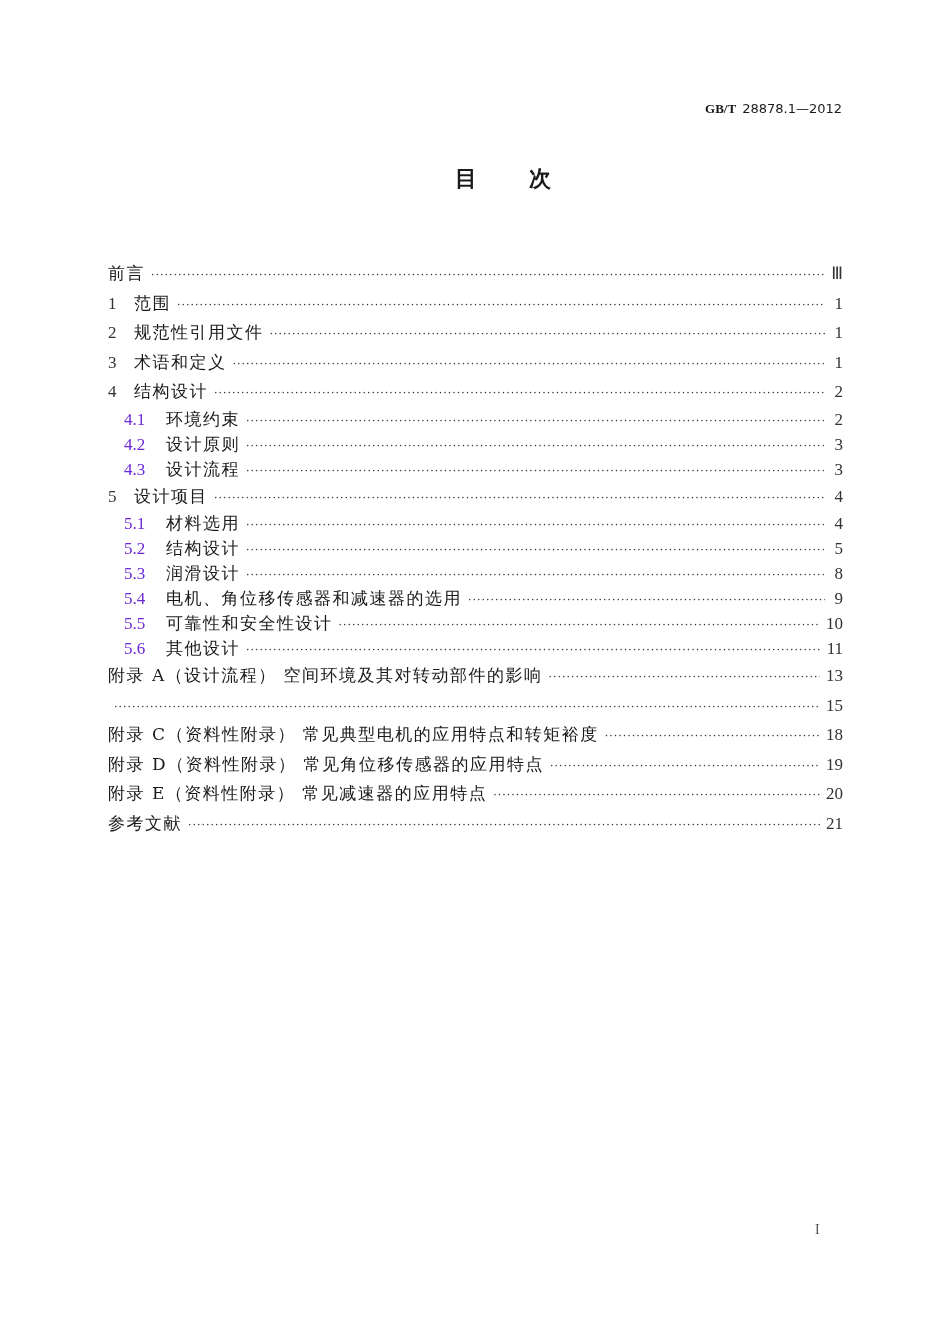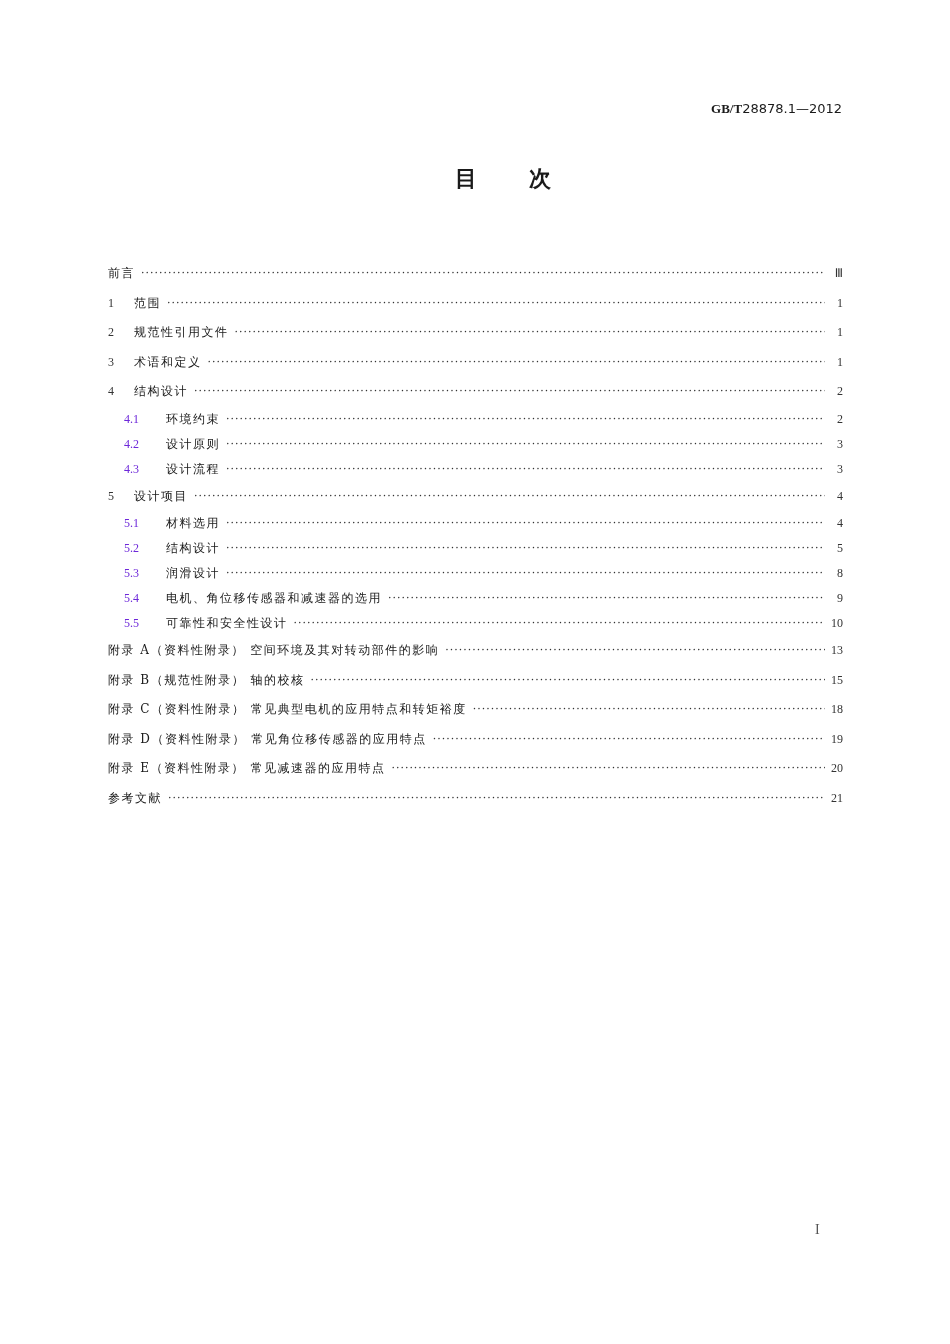--- a/index.html
+++ b/index.html
@@ -1,26 +1,26 @@
 <!DOCTYPE html>
 <html><head>
   <meta charset="utf-8">
   <style>
     html, body { margin: 0; padding: 0; background: #ffffff; }
     body { width: 950px; height: 1344px; position: relative; overflow: hidden;
            font-family: "DejaVu Serif", "Liberation Serif", serif; color: #1a1a1a; }
     .std-no { position: absolute; top: 100px; right: 108px; font-size: 14px; }
     .std-no .prefix { font-family: "Liberation Serif", serif; font-weight: bold; font-size: 13px; }
-    .std-no .num { font-family: "DejaVu Sans", sans-serif; font-size: 13px; margin-left: 0; }
+    .std-no .num { font-family: "DejaVu Sans", sans-serif; font-size: 13px; margin-left: 6px; }
     .title { position: absolute; top: 164px; left: 0; width: 950px; text-align: center;
              font-family: "DejaVu Sans", sans-serif; font-size: 22px; font-weight: bold; padding-left: 28px; }
     .title span { display: inline-block; }
     .title .gap { width: 52px; }
     .toc { position: absolute; left: 108px; top: 259px; width: 735px; }
-    .row { display: flex; align-items: baseline; font-size: 12px; line-height: 25px; height: 25px; white-space: nowrap; }
+    .row { display: flex; align-items: baseline; font-size: 17px; line-height: 25px; height: 25px; white-space: nowrap; }
     .row.l1 { height: 29.5px; line-height: 29.5px; }
     .row.l2 { padding-left: 16px; }
     .row .num { display: inline-block; min-width: 26px; font-family: "Liberation Serif", serif; color: #333; }
     .row.l2 .num { min-width: 42px; color: #6d28d9; }
     .row .label { letter-spacing: 1.5px; }
     .row .leader { flex: 1; overflow: hidden; margin: 0 6px; color: #333; letter-spacing: 1px; font-size: 11px; }
     .row .leader::before { content: "································································································································································································"; }
     .row .page { font-family: "Liberation Serif", serif; min-width: 12px; text-align: right; color: #333; }
     .footer-page { position: absolute; top: 1222px; left: 815px; font-family: "Liberation Serif", serif; font-size: 14px; color: #555; }
   </style>
@@ -112,27 +112,32 @@
       <span class="label">电机、角位移传感器和减速器的选用</span>
       <span class="leader"></span>
       <span class="page">9</span>
     </div>
     <div class="row l2">
       <span class="num">5.5</span>
       <span class="label">可靠性和安全性设计</span>
       <span class="leader"></span>
       <span class="page">10</span>
     </div>
+    <div class="row l2">
+      <span class="num">5.6</span>
+      <span class="label">其他设计</span>
+      <span class="leader"></span>
+      <span class="page">11</span>
+    </div>
     <div class="row l1">
-      <span class="label">附录 A（资料性附录） 空间环境及其对转动部件的影响</span>
+      <span class="label">附录 A（设计流程） 空间环境及其对转动部件的影响</span>
       <span class="leader"></span>
       <span class="page">13</span>
     </div>
     <div class="row l1">
-      <span class="label">附录 B（规范性附录） 轴的校核</span>
       <span class="leader"></span>
       <span class="page">15</span>
     </div>
     <div class="row l1">
       <span class="label">附录 C（资料性附录） 常见典型电机的应用特点和转矩裕度</span>
       <span class="leader"></span>
       <span class="page">18</span>
     </div>
     <div class="row l1">
       <span class="label">附录 D（资料性附录） 常见角位移传感器的应用特点</span>

